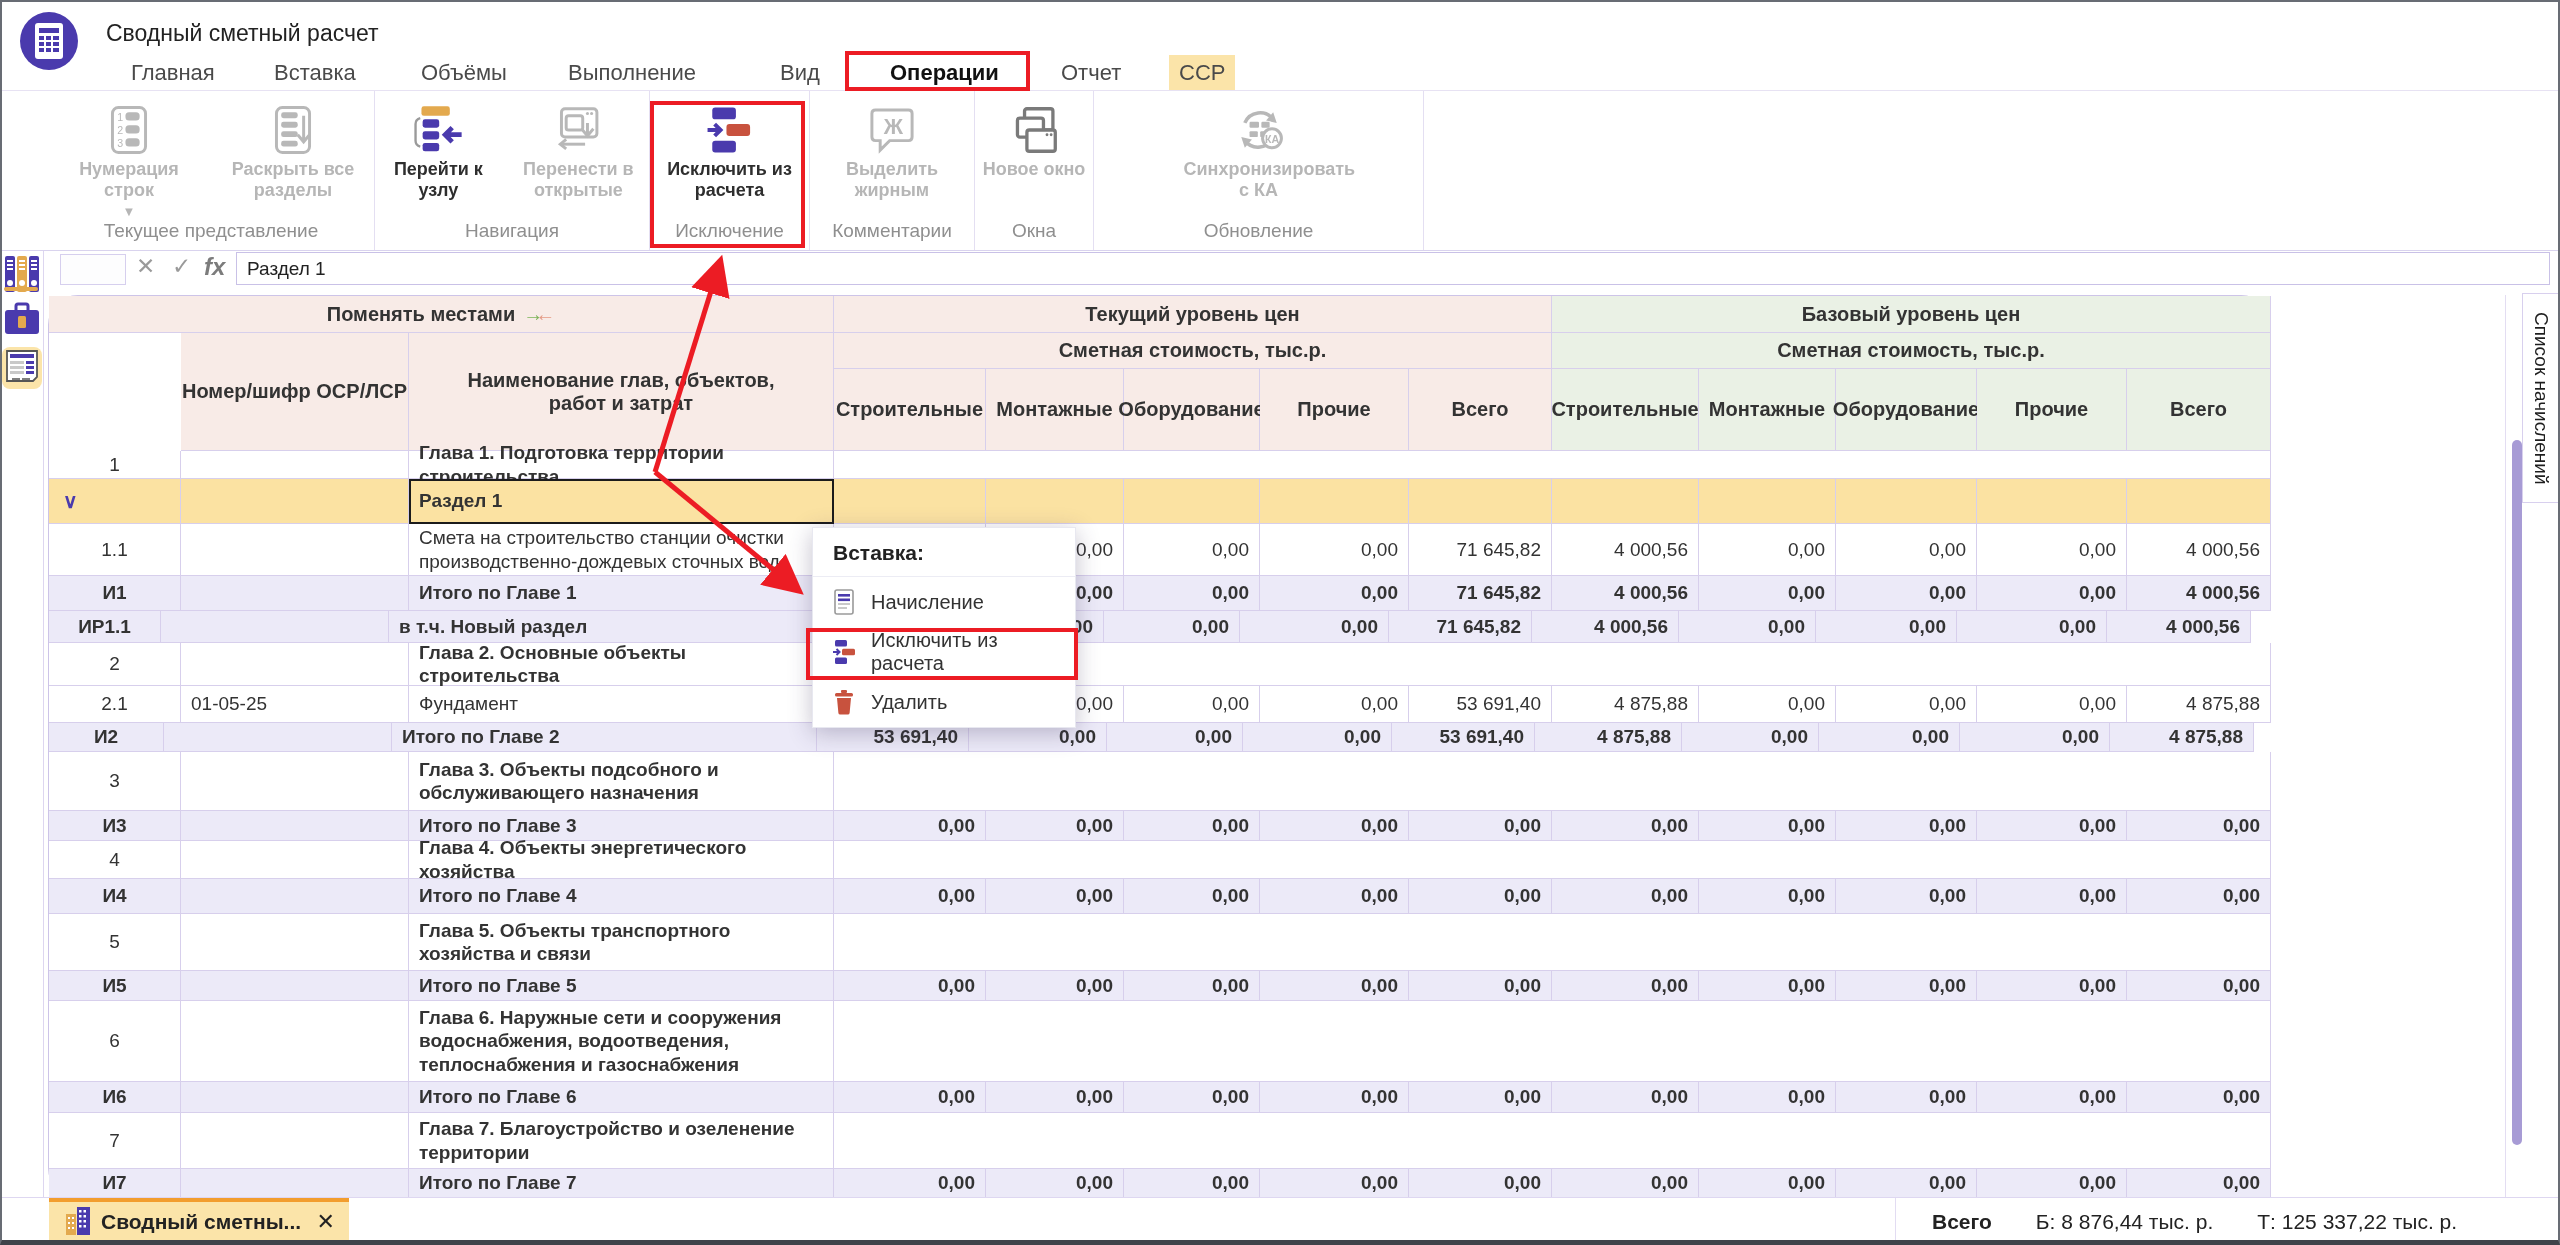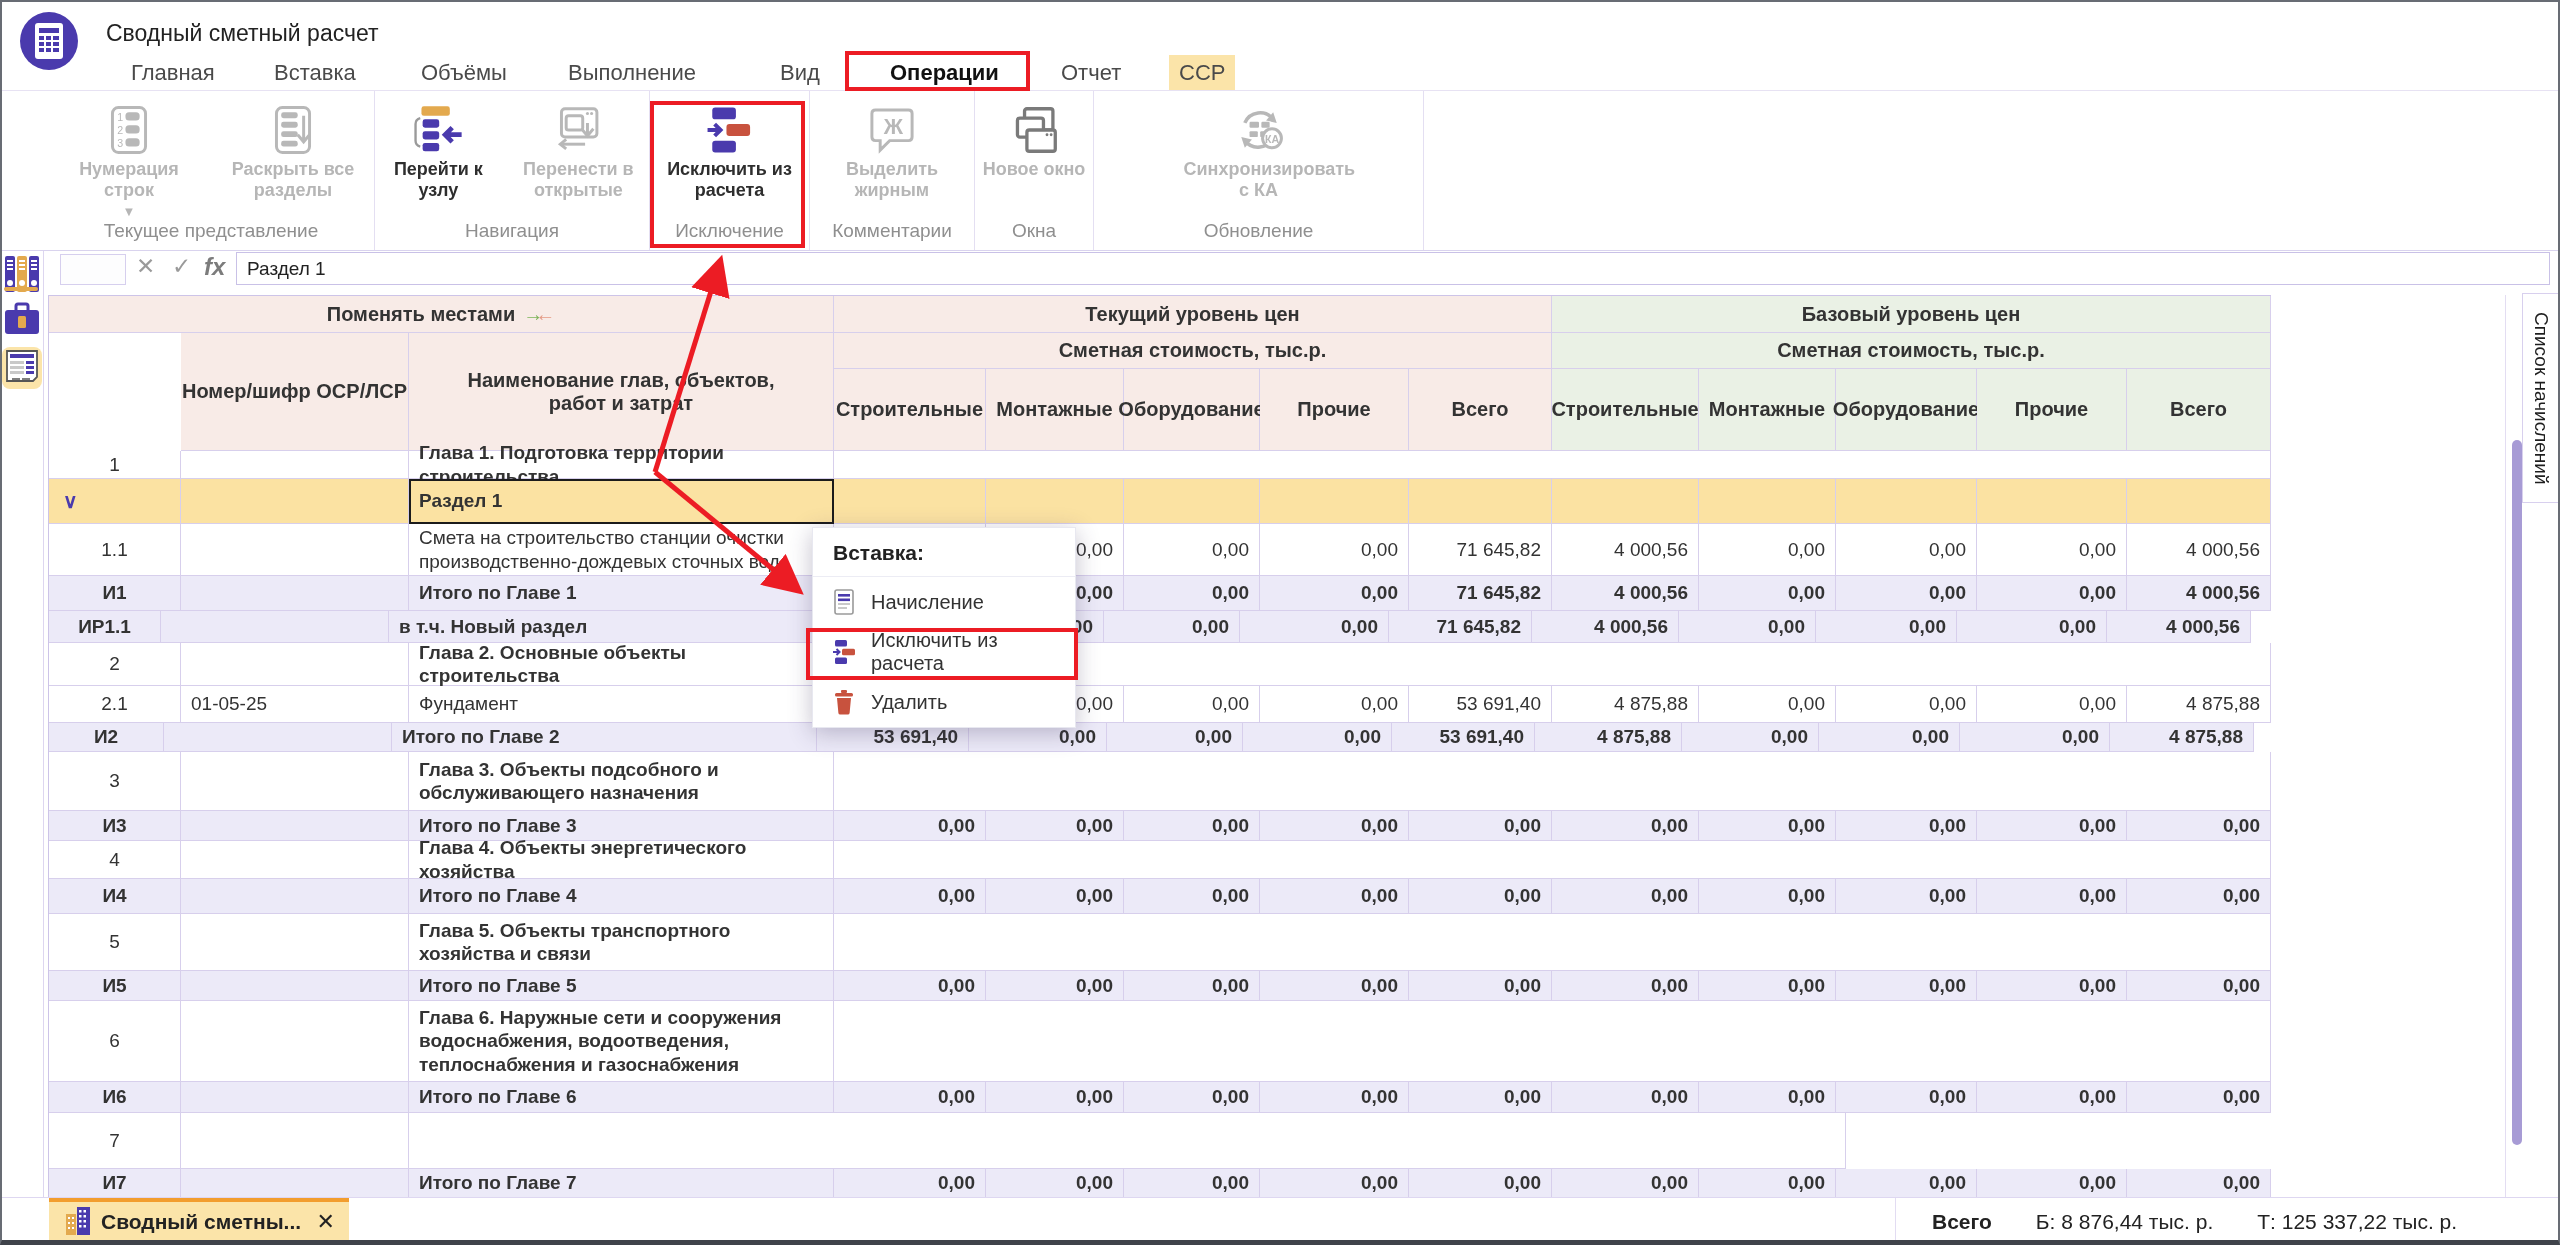--- a/index.html
+++ b/index.html
@@ -39,21 +39,21 @@
   .fx { font-style:italic; font-weight:bold; color:#7c7c7c; font-size:24px; }
   .finput { position:absolute; left:236px; top:1px; width:2314px; height:33px; border:1px solid #c9c1e7; background:#fff; font-size:19px; color:#222; display:flex; align-items:center; padding-left:10px; }
 
   
   .lsb { position:absolute; left:0; top:251px; width:44px; height:946px; background:#fff; border-right:1px solid #ddd6f0; }
   .lsb .sit { position:relative; width:40px; margin:4px 2px; display:flex; align-items:center; justify-content:center; cursor:pointer; }
   .sit.sel { background:#fbe4a9; border-radius:8px; }
   .binderbar { position:absolute; left:4px; top:287px; width:34px; height:4px; background:#e3a94e; border-radius:2px; }
 
   
-  .tbl { position:absolute; left:48px; top:295px; width:2223px; border-left:1px solid #cdc4e8; border-top:1px solid #cdc4e8; }
+  .tbl { position:absolute; left:48px; top:295px; width:2223px; border-left:1px solid #cdc4e8; border-top:1px solid #cdc4e8;border-radius:30px; }
   .hgrid { display:grid; }
   .hc { border-right:1px solid #d7cfec; border-bottom:1px solid #d7cfec; display:flex; align-items:center; justify-content:center; text-align:center; font-weight:bold; font-size:20px; color:#333; }
   .hc.pink { background:#f8ebe7; }
   .hc.green { background:#eaf1e5; }
   .swaparrows { margin-left:8px; font-weight:bold; }
   .swaparrows .ar1 { color:#7db45a; } .swaparrows .ar2 { color:#e49a85; margin-left:-8px; }
   .trow { display:flex; width:2222px; }
   .cell { border-right:1px solid #d7cfec; border-bottom:1px solid #d7cfec; font-size:19px; display:flex; align-items:center; background:#fff; }
   .c-num { justify-content:center; }
   .c-code { padding-left:10px; }
@@ -546,20 +546,21 @@
         <div class="cell c-val" style="width: 143px;">0,00</div>
         <div class="cell c-val" style="width: 147px;">0,00</div>
         <div class="cell c-val" style="width: 137px;">0,00</div>
         <div class="cell c-val" style="width: 141px;">0,00</div>
         <div class="cell c-val" style="width: 150px;">0,00</div>
         <div class="cell c-val" style="width: 144px;">0,00</div>
       </div>
       <div class="trow chapter" style="height: 56px;">
         <div class="cell c-num" style="width: 132px;">7</div>
         <div class="cell c-code" style="width: 228px;"></div>
+        <div class="cell c-name" style="width: 425px;">Глава 7. Благоустройство и озеленение территории</div>
         <div class="cell c-val" style="width: 1437px;"></div>
       </div>
       <div class="trow total" style="height: 29px;">
         <div class="cell c-num" style="width: 132px;">И7</div>
         <div class="cell c-code" style="width: 228px;"></div>
         <div class="cell c-name" style="width: 425px;">Итого по Главе 7</div>
         <div class="cell c-val" style="width: 152px;">0,00</div>
         <div class="cell c-val" style="width: 138px;">0,00</div>
         <div class="cell c-val" style="width: 136px;">0,00</div>
         <div class="cell c-val" style="width: 149px;">0,00</div>

